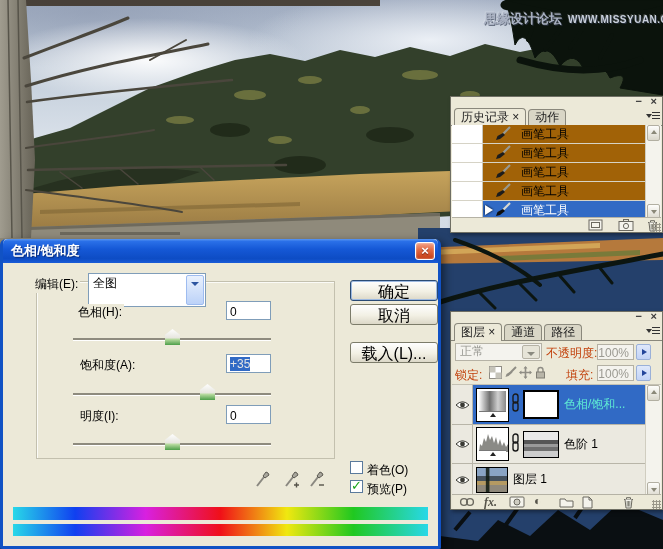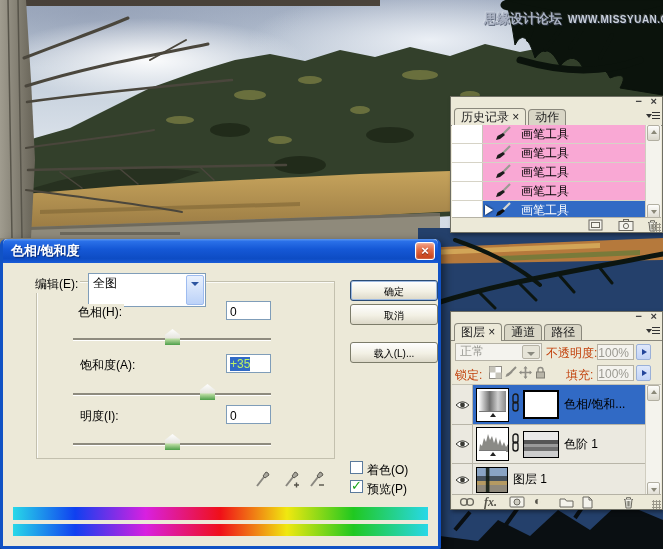--- a/index.html
+++ b/index.html
@@ -49,21 +49,21 @@
                  border-left:3px solid transparent;border-right:3px solid transparent;}
   .sb-btn.up::after{top:4px;border-bottom:4px solid #8a8878;}
   .sb-btn.down::after{top:5px;border-top:4px solid #8a8878;}
   .p-bottombar{position:absolute;left:1px;right:1px;bottom:0;height:14px;
                border-top:1px solid #b5b2a5;background:#ECE9D8;}
   .pb-icon{position:absolute;top:1px;cursor:pointer;}
   .grip{position:absolute;right:0;bottom:0;width:9px;height:9px;
         background-image:radial-gradient(#9a978a 1px,transparent 1.2px);background-size:3px 3px;}
   
   .history{left:450px;top:96px;width:213px;height:137px;}
-  .hist-rows{position:absolute;left:1px;right:1px;top:28px;height:95px;background:#f9a8d4;}
+  .hist-rows{position:absolute;left:1px;right:1px;top:28px;height:95px;background:#a16207;}
   .hrow{position:relative;height:18px;border-bottom:1px solid #d6d3c6;display:flex;
         align-items:center;cursor:pointer;}
   .hrow .hsrc{width:30px;align-self:stretch;border-right:1px solid #c9c6b9;background:#fff;}
   .hrow .hlabel{margin-left:10px;color:#000;}
   .hrow.selected{background:#316AC5;border-bottom-color:#2a5cb2;}
   .hrow.selected .hlabel{color:#fff;}
   .hrow .brush{margin-left:12px;}
   .hist-pointer{position:absolute;left:33px;top:4px;width:0;height:0;
     border-left:8px solid #fff;border-top:5px solid transparent;border-bottom:5px solid transparent;
     filter:drop-shadow(0 0 1px #000);}
@@ -89,21 +89,21 @@
         border:1px solid #9ab0d8;border-radius:2px;box-sizing:border-box;cursor:pointer;}
   .spin::after{content:"";position:absolute;left:5px;top:4px;width:0;height:0;
     border-top:3.5px solid transparent;border-bottom:3.5px solid transparent;border-left:5px solid #23459a;}
   .lock-icon{position:absolute;top:3px;cursor:pointer;}
   .lay-rows{position:absolute;left:1px;right:1px;top:73px;height:113px;background:#ebe9e0;}
   .lrow{position:relative;border-bottom:1px solid #b8b5a8;display:flex;align-items:center;cursor:pointer;}
   .lrow .eyecell{width:20px;align-self:stretch;border-right:1px solid #b8b5a8;background:#ebe9e0;
                  display:flex;align-items:center;justify-content:center;}
   .lrow.selected{background:#316AC5;}
   .lrow .lname{margin-left:5px;color:#000;white-space:nowrap;}
-  .lrow.selected .lname{color:#000000;}
+  .lrow.selected .lname{color:#5eead4;}
   .thumb-frame{position:relative;background:#fff;border:1px solid #000;box-sizing:border-box;margin-left:3px;}
   .adj-top{position:absolute;left:2px;right:2px;top:2px;bottom:10px;}
   .adj-strip{position:absolute;left:2px;right:2px;bottom:2px;height:7px;background:#fff;
              border-top:1px solid #777;}
   .adj-strip::after{content:"";position:absolute;left:50%;top:1px;margin-left:-3px;width:0;height:0;
     border-left:3px solid transparent;border-right:3px solid transparent;border-bottom:4px solid #222;}
   .grad-hs{background:linear-gradient(90deg,#fafafa,#6f6f6f 40%,#cfcfcf 70%,#8a8a8a);}
   .link8{margin-left:2px;}
   .maskth{box-sizing:border-box;margin-left:3px;}
   .mask-white{width:36px;height:29px;background:#fff;border:2px solid #000;box-shadow:0 0 0 1px #fff inset;}
@@ -123,29 +123,29 @@
     background:linear-gradient(180deg,#f2a389,#e06740 45%,#c33c14);border:1px solid #fff;
     border-radius:3px;color:#fff;font-size:13px;font-weight:bold;text-align:center;line-height:16px;
     text-shadow:0 1px 1px rgba(80,10,0,.7);box-shadow:inset 0 0 2px rgba(255,255,255,.7);cursor:pointer;
     box-sizing:border-box;padding:0;}
   .dlg-client{position:relative;height:283px;font-size:12px;}
   .gframe{position:absolute;left:33px;top:18px;width:297px;height:176px;
     border:1px solid #c3c0ae;box-shadow:inset 1px 1px 0 rgba(255,255,255,.8);}
   .dlbl{position:absolute;color:#000;white-space:nowrap;background:#ECE9D8;padding:0 2px;}
   .txtbox{position:absolute;width:45px;height:19px;background:#fff;border:1px solid #7F9DB9;
     box-sizing:border-box;font-size:12px;padding:2px 0 0 3px;font-family:inherit;color:#000;}
-  .txtbox .sel{background:#316AC5;color:#bef264;}
+  .txtbox .sel{background:#316AC5;color:#e5e5e5;}
   .track{position:absolute;height:2px;background:#8e8b7e;box-shadow:0 1px 0 #fff;cursor:pointer;}
   .sl-thumb{position:absolute;width:15px;height:16px;cursor:pointer;
     background:linear-gradient(180deg,#fefefe,#e7e6df 55%,#b8dba0 64%,#4d9e49 100%);
     clip-path:polygon(50% 0,100% 36%,100% 100%,0 100%,0 36%);
     filter:drop-shadow(0 0 1px #4a7a4a);}
   .xpbtn{position:absolute;left:347px;width:88px;height:21px;cursor:pointer;box-sizing:border-box;
     background:linear-gradient(180deg,#fefefe,#f2f0e4 55%,#dcd8c8);border:1px solid #7c7c6a;
-    border-radius:3px;font-size:10px;color:#000;text-align:center;line-height:19px;font-family:inherit;}
+    border-radius:3px;font-size:16px;color:#000;text-align:center;line-height:19px;font-family:inherit;}
   .xpbtn.default{border-color:#2a4a74;box-shadow:inset 0 0 0 1px #9db9e0;}
   .cb{position:absolute;width:13px;height:13px;background:#fff;border:1px solid #5a7a9c;
       box-sizing:border-box;cursor:pointer;}
   .cb .ck{position:absolute;left:0px;top:-3px;color:#17a317;font-weight:bold;font-size:13px;}
   .cblbl{position:absolute;color:#000;cursor:pointer;}
   .dropper{position:absolute;cursor:pointer;}
   .rainbow{position:absolute;left:10px;width:415px;
     background:linear-gradient(90deg,#28d8e8 0%,#1040f0 15%,#d820e0 32%,#f01018 50%,#f0e810 66%,#20c820 82%,#28d8e8 100%);}
 </style>
 </head>

